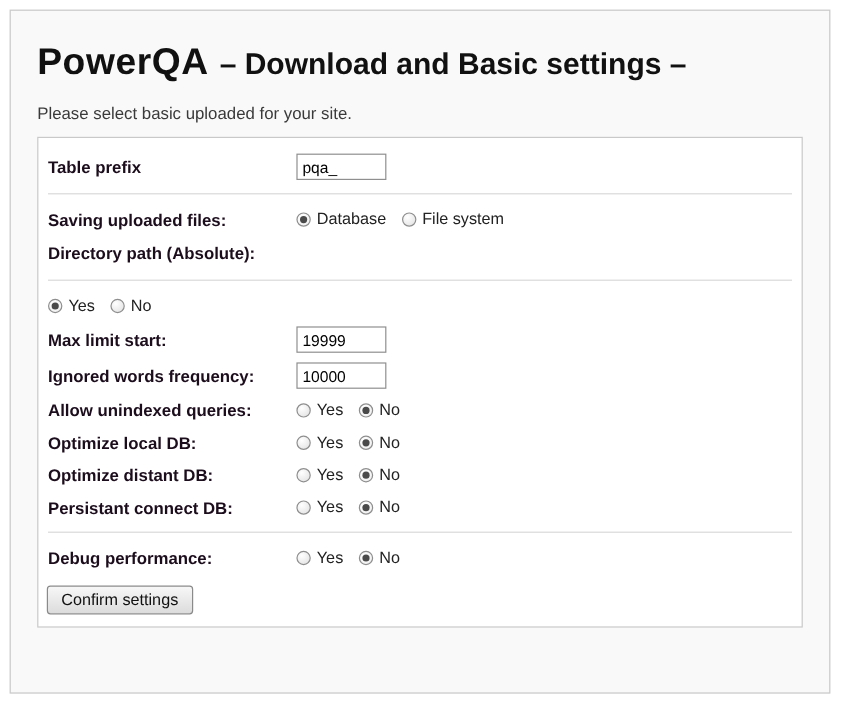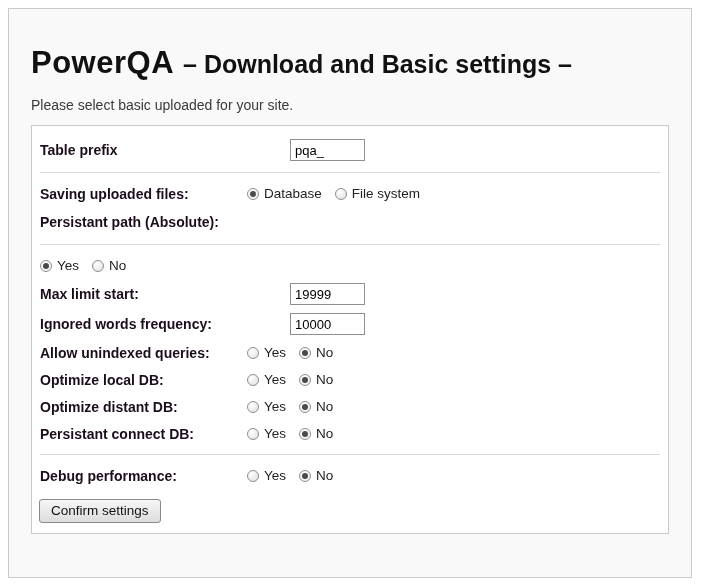--- a/index.html
+++ b/index.html
@@ -11,21 +11,21 @@
   }
   .page {
     position: absolute;
     left: 8px; top: 8px;
     width: 684px; height: 570px;
     border: 1px solid #c9c9c9;
     background: #f9f9f9;
     padding: 16px 22px 0 22px;
   }
   h1.title {
-    margin: 20px 0 0 0;
+    margin: 9px 0 0 0;
     color: #111111;
     font-weight: bold;
     line-height: 1.1;
     white-space: nowrap;
   }
   .title-main { font-size: 31px; letter-spacing: 0.5px; }
   .title-sub  { font-size: 25px; margin-left: 9px; }
   .step-heading {
     margin-top: 21px;
     font-size: 16px;
@@ -68,21 +68,20 @@
   }
   input.ti {
     border: 1px solid #8f8f8f;
     background: #ffffff;
     height: 22px;
     font-size: 13px;
     font-family: "Liberation Sans", sans-serif;
     color: #000000;
     padding: 1px 4px;
     border-radius: 0;
-    margin-left: 43px;
   }
   .ti-small { width: 75px; }
   .ti-large { width: 297px; }
   .opt { display: inline-flex; align-items: center; margin-right: 13px; cursor: default; }
   .radio {
     display: inline-block;
     width: 12px; height: 12px;
     border-radius: 50%;
     border: 1px solid #8e8e8e;
     background: radial-gradient(circle at 35% 30%, #ffffff 0%, #e9e9e9 70%, #d6d6d6 100%);
@@ -139,21 +138,21 @@
               <span class="radio checked"></span>
               <span class="opt-label">Database</span>
             </span>
             <span class="opt">
               <span class="radio"></span>
               <span class="opt-label">File system</span>
             </span>
           </div>
         </div>
         <div class="row text-row">
-          <div class="row-label">Persistant path (Absolute):</div>
+          <div class="row-label">Directory path (Absolute):</div>
         </div>
         <div class="divider"></div>
         <div class="row">
           <div class="row-value">
             <span class="opt">
               <span class="radio checked"></span>
               <span class="opt-label">Yes</span>
             </span>
             <span class="opt">
               <span class="radio"></span>

